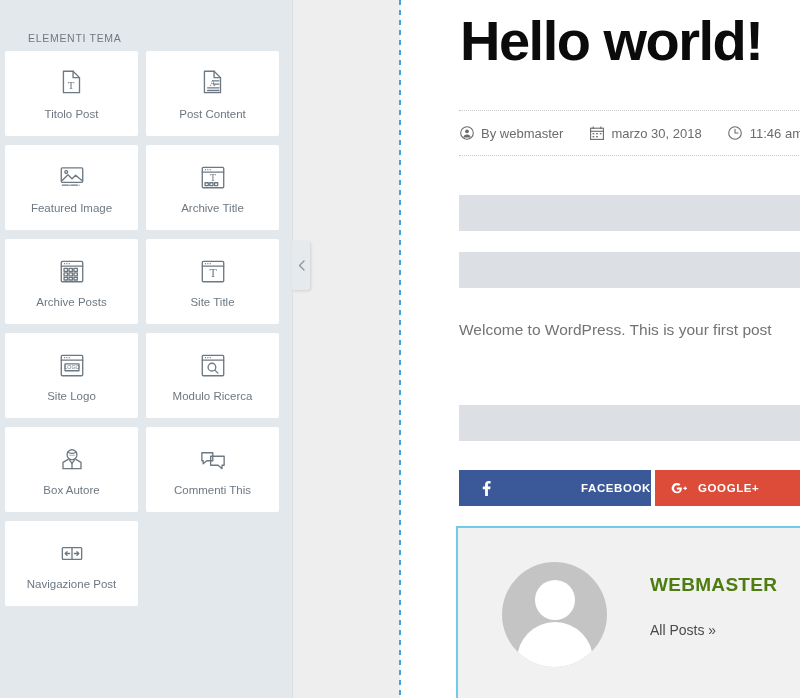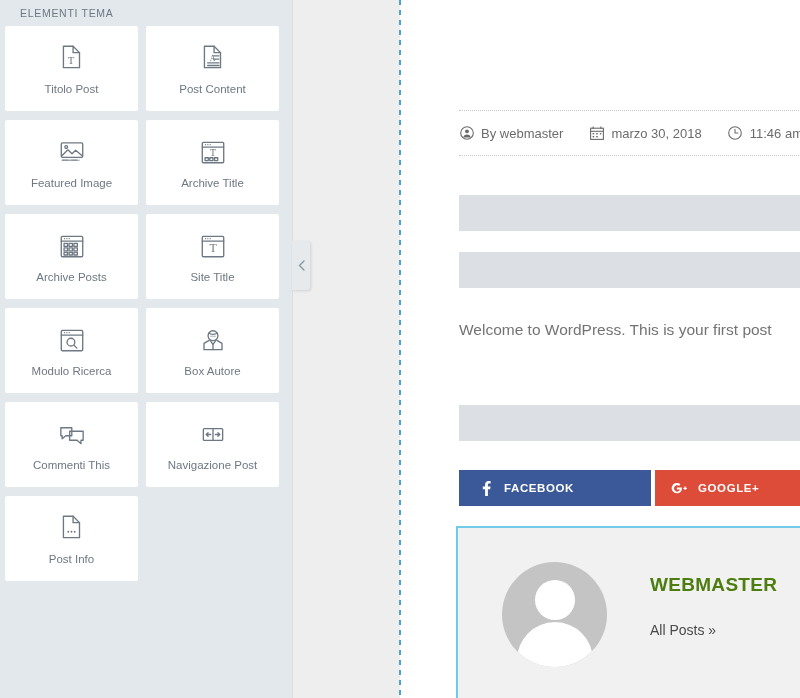--- a/index.html
+++ b/index.html
@@ -13,25 +13,26 @@
 
   
   #panel {
     position: absolute; left: 0; top: 0;
     width: 292px; height: 698px;
     background: #e3e8ec;
     overflow: hidden;
   }
   #panel-header {
     height: 26px;
-    padding: 7px 0 0 20px;
+    padding: 7px 0 0 28px;
     font-size: 10.5px;
     letter-spacing: 0.7px;
     color: #6d7882;
     font-family: "Liberation Sans", sans-serif;
+    margin-top: 25px;
   }
   #panel-grid {
     padding: 0 5px;
     display: flex;
     flex-wrap: wrap;
     gap: 9px 8px;
   }
   .widget-card {
     width: 133px;
     height: 85px;
@@ -129,21 +130,21 @@
     width: 420px; font-size: 15.5px; color: #737373;
     white-space: nowrap; overflow: hidden;
   }
 
   .social-btn {
     position: absolute; top: 470px; height: 36px;
     display: flex; align-items: center;
     color: #ffffff; font-size: 11.5px; font-weight: bold;
     letter-spacing: 0.6px; cursor: pointer;
   }
-  #btn-facebook { left: 58px; width: 192px; padding-left: 18px; }
+  #btn-facebook { left: 58px; width: 192px; padding-left: 18px; justify-content: space-between; }
   #btn-google   { left: 254px; width: 192px; padding-left: 16px; }
   .social-ico { width: 18px; display: flex; align-items: center; justify-content: center; margin-right: 9px; font-size: 14px; }
 
   #author-box {
     position: absolute; left: 456px; top: 526px;
     width: 400px; height: 172px;
     background: #f1f1f1;
     border-top: 2px solid #6fcbe8;
     border-left: 2px solid #6fcbe8;
   }
@@ -262,20 +263,34 @@
           <span class="widget-label">Site Title</span>
         </div>
         <div class="widget-card">
           <span class="widget-icon">
             <svg width="30" height="28" viewBox="0 0 28 26">
               <rect x="4" y="4" width="20" height="19" rx="1" fill="none" stroke="#6d7882" stroke-width="1.25" stroke-linejoin="round" stroke-linecap="round"></rect>
               <path d="M4 8.5h20" fill="none" stroke="#6d7882" stroke-width="1.25" stroke-linejoin="round" stroke-linecap="round"></path>
               <circle cx="7" cy="6.2" r="0.6" fill="#6d7882"></circle>
               <circle cx="9.2" cy="6.2" r="0.6" fill="#6d7882"></circle>
               <circle cx="11.4" cy="6.2" r="0.6" fill="#6d7882"></circle>
+              <rect x="7.5" y="12" width="13" height="6.4" fill="none" stroke="#6d7882" stroke-width="1.25" stroke-linejoin="round" stroke-linecap="round"></rect>
+              <text x="14" y="16.9" font-size="5" font-family="Liberation Sans, sans-serif" fill="#6d7882" text-anchor="middle">LOGO</text>
+            </svg>
+          </span>
+          <span class="widget-label">Site Logo</span>
+        </div>
+        <div class="widget-card">
+          <span class="widget-icon">
+            <svg width="30" height="28" viewBox="0 0 28 26">
+              <rect x="4" y="4" width="20" height="19" rx="1" fill="none" stroke="#6d7882" stroke-width="1.25" stroke-linejoin="round" stroke-linecap="round"></rect>
+              <path d="M4 8.5h20" fill="none" stroke="#6d7882" stroke-width="1.25" stroke-linejoin="round" stroke-linecap="round"></path>
+              <circle cx="7" cy="6.2" r="0.6" fill="#6d7882"></circle>
+              <circle cx="9.2" cy="6.2" r="0.6" fill="#6d7882"></circle>
+              <circle cx="11.4" cy="6.2" r="0.6" fill="#6d7882"></circle>
               <circle cx="13" cy="15" r="3.6" fill="none" stroke="#6d7882" stroke-width="1.25" stroke-linejoin="round" stroke-linecap="round"></circle>
               <path d="M15.8 17.8l2.8 2.8" fill="none" stroke="#6d7882" stroke-width="1.25" stroke-linejoin="round" stroke-linecap="round"></path>
             </svg>
           </span>
           <span class="widget-label">Modulo Ricerca</span>
         </div>
         <div class="widget-card">
           <span class="widget-icon">
             <svg width="30" height="28" viewBox="0 0 28 26">
               <circle cx="14" cy="9" r="4.6" fill="none" stroke="#6d7882" stroke-width="1.25" stroke-linejoin="round" stroke-linecap="round"></circle>
@@ -303,49 +318,38 @@
           <span class="widget-icon">
             <svg width="30" height="28" viewBox="0 0 28 26">
               <rect x="5" y="8" width="18" height="11" rx="0.8" fill="none" stroke="#6d7882" stroke-width="1.25" stroke-linejoin="round" stroke-linecap="round"></rect>
               <path d="M14 8v11" fill="none" stroke="#6d7882" stroke-width="1.25" stroke-linejoin="round" stroke-linecap="round"></path>
               <path d="M11.8 13.5H7.6M9.4 11.8l-1.8 1.7 1.8 1.7" fill="none" stroke="#6d7882" stroke-width="1.25" stroke-linejoin="round" stroke-linecap="round"></path>
               <path d="M16.2 13.5h4.2M18.6 11.8l1.8 1.7-1.8 1.7" fill="none" stroke="#6d7882" stroke-width="1.25" stroke-linejoin="round" stroke-linecap="round"></path>
             </svg>
           </span>
           <span class="widget-label">Navigazione Post</span>
         </div>
-        <div class="widget-card">
-          <span class="widget-icon">
-            <svg width="30" height="28" viewBox="0 0 28 26">
-              <path d="M6 2h9l6 6v14H6z" fill="none" stroke="#6d7882" stroke-width="1.25" stroke-linejoin="round" stroke-linecap="round"></path>
-              <path d="M15 2v6h6" fill="none" stroke="#6d7882" stroke-width="1.25" stroke-linejoin="round" stroke-linecap="round"></path>
-              <circle cx="10.5" cy="16.5" r="0.85" fill="#6d7882"></circle>
-              <circle cx="13.5" cy="16.5" r="0.85" fill="#6d7882"></circle>
-              <circle cx="16.5" cy="16.5" r="0.85" fill="#6d7882"></circle>
-            </svg>
-          </span>
-          <span class="widget-label">Post Info</span>
-        </div>
       </div>
   </div>
 
   <div id="panel-gutter"></div>
 
   <div id="collapse-tab">
     <span>
       <svg width="7" height="11" viewBox="0 0 7 11">
           <path d="M6 1 L1.5 5.5 L6 10" fill="none" stroke="#8a969f" stroke-width="1.4" stroke-linecap="round" stroke-linejoin="round"></path>
         </svg>
     </span>
   </div>
 
   <div id="dashed-edge"></div>
 
   <div id="canvas">
 
+    <div id="post-title">Hello world!</div>
 
     <div id="meta-wrap">
       <div class="meta-item">
         <span class="meta-ico">
           <svg width="14" height="14" viewBox="0 0 14 14">
               <circle cx="7" cy="7" r="6.3" fill="none" stroke="#6b6b6b" stroke-width="1.1"></circle>
               <circle cx="7" cy="5.3" r="1.9" fill="#6b6b6b"></circle>
               <path d="M3.2 11.4a3.9 3.9 0 0 1 7.6 0z" fill="#6b6b6b"></path>
             </svg>
         </span>

